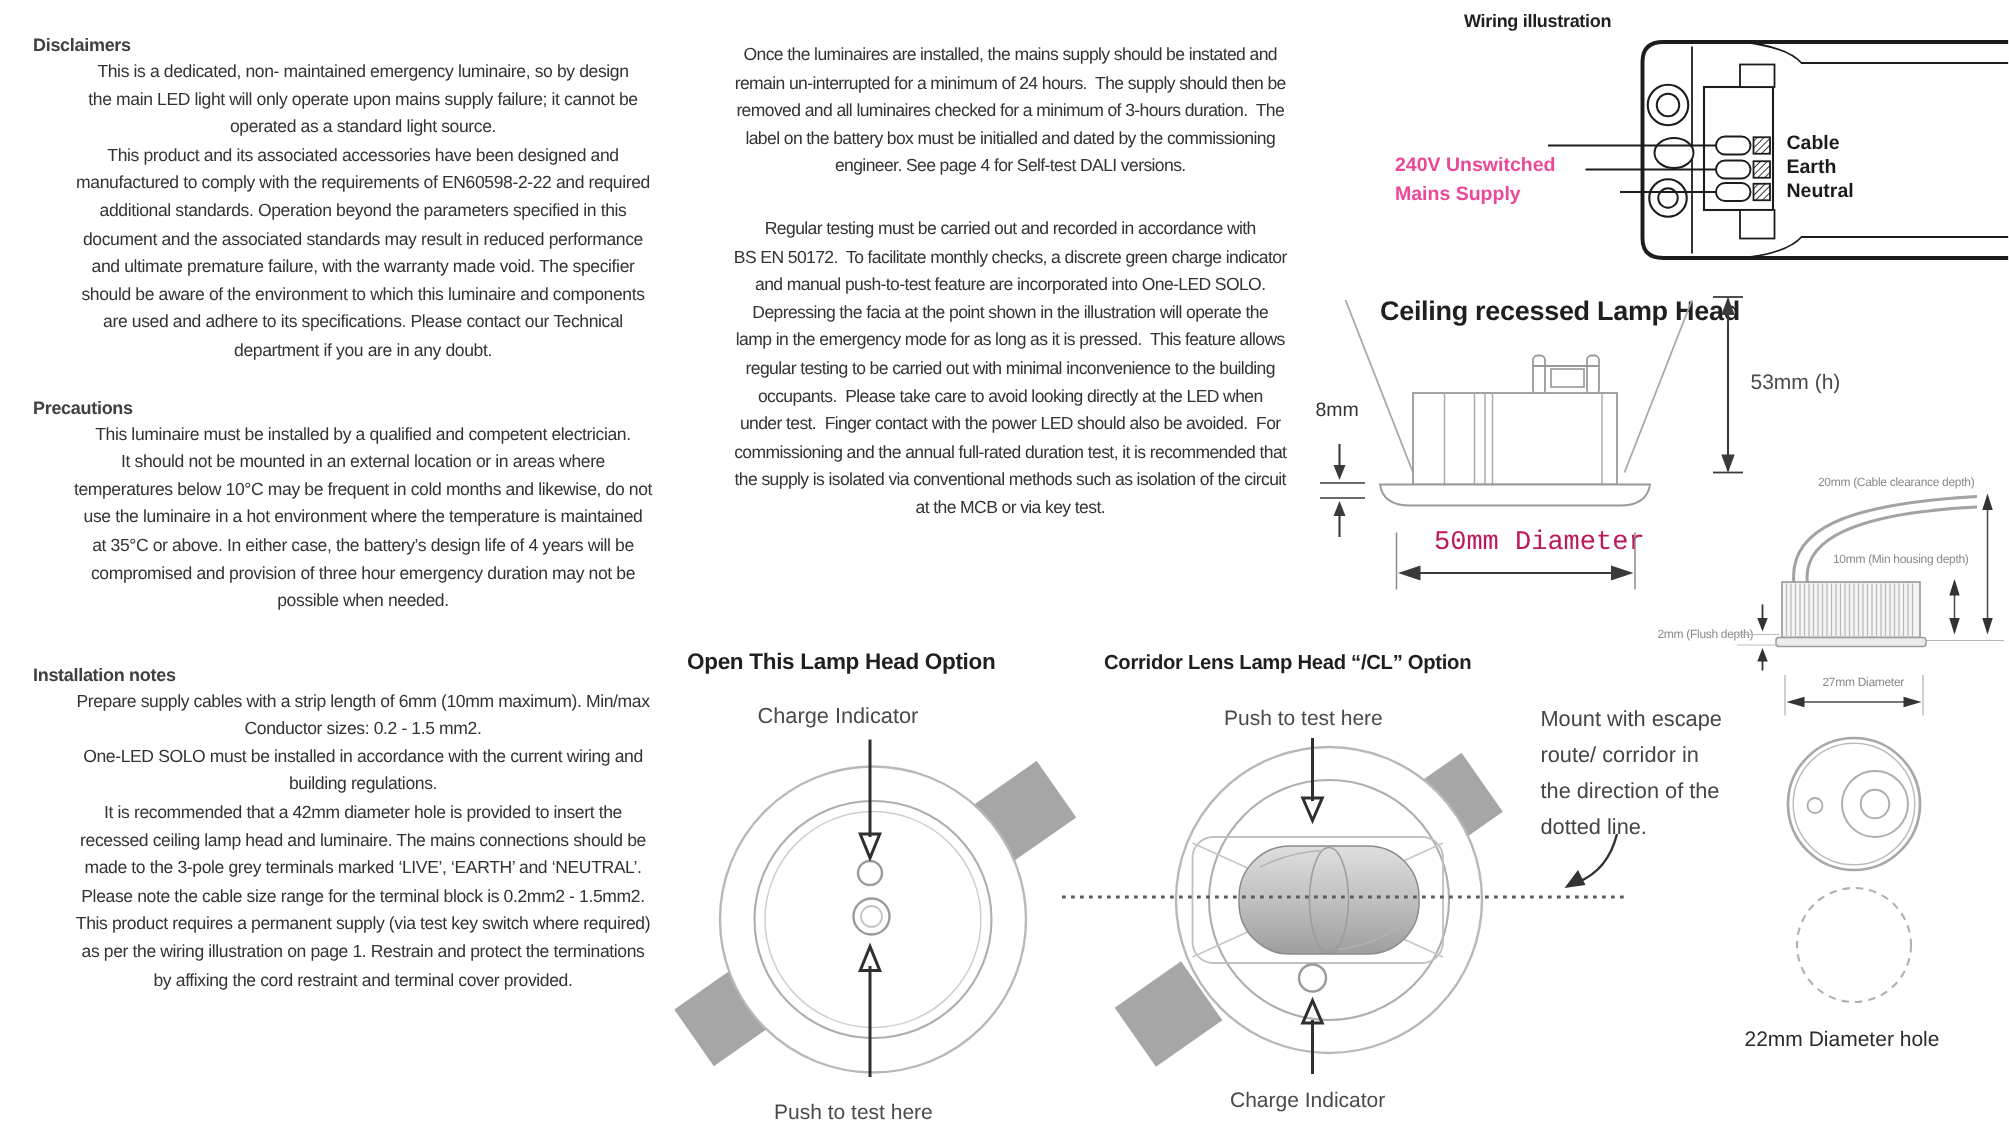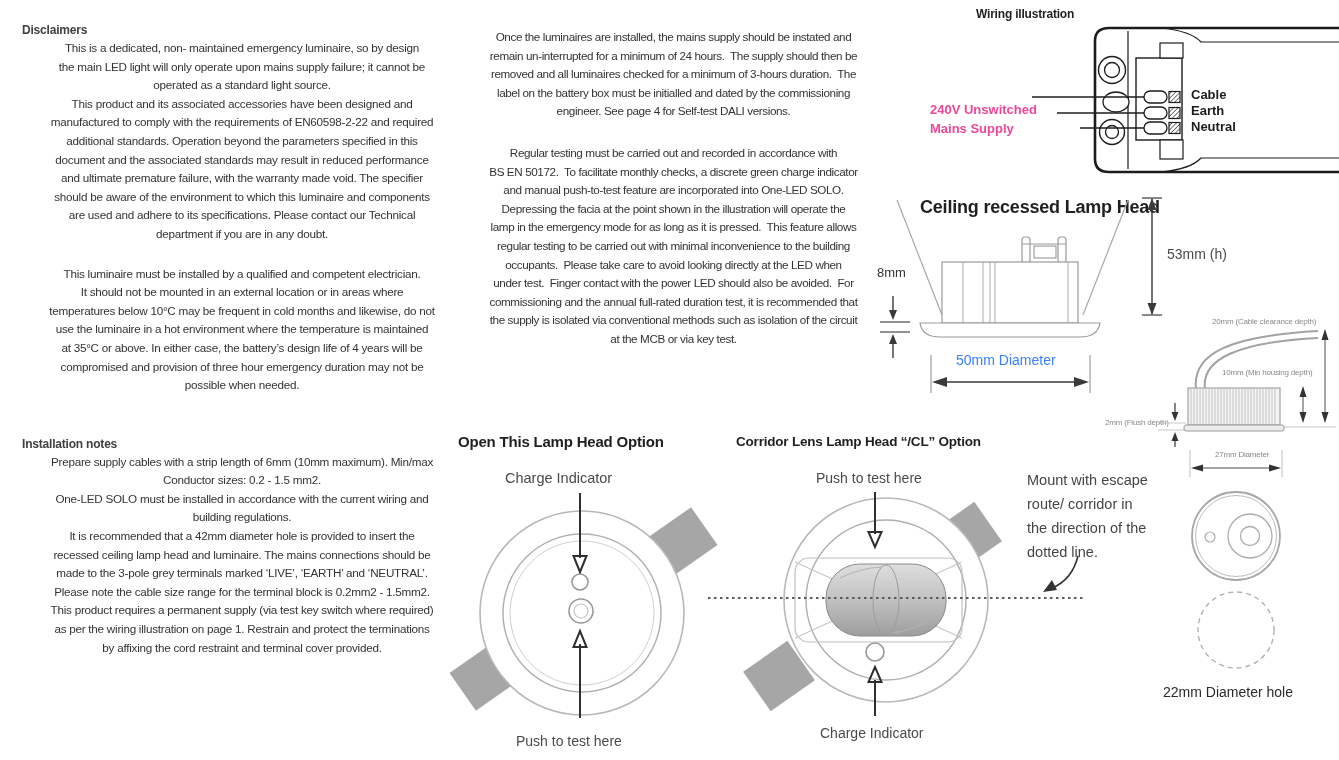--- a/index.html
+++ b/index.html
@@ -31,29 +31,30 @@
 This product and its associated accessories have been designed and
 manufactured to comply with the requirements of EN60598-2-22 and required
 additional standards. Operation beyond the parameters specified in this
 document and the associated standards may result in reduced performance
 and ultimate premature failure, with the warranty made void. The specifier
 should be aware of the environment to which this luminaire and components
 are used and adhere to its specifications. Please contact our Technical
 department if you are in any doubt.</div>
     </div>
     <div class="sec" style="margin-top:21px;">
+      <h3>Precautions</h3>
       <div class="para">This luminaire must be installed by a qualified and competent electrician.
 It should not be mounted in an external location or in areas where
 temperatures below 10°C may be frequent in cold months and likewise, do not
 use the luminaire in a hot environment where the temperature is maintained
 at 35°C or above. In either case, the battery’s design life of 4 years will be
 compromised and provision of three hour emergency duration may not be
 possible when needed.</div>
     </div>
-    <div class="sec" style="margin-top:42px;">
+    <div class="sec" style="margin-top:32px;">
       <h3>Installation notes</h3>
       <div class="para">Prepare supply cables with a strip length of 6mm (10mm maximum). Min/max
 Conductor sizes: 0.2 - 1.5 mm2.
 One-LED SOLO must be installed in accordance with the current wiring and
 building regulations.
 It is recommended that a 42mm diameter hole is provided to insert the
 recessed ceiling lamp head and luminaire. The mains connections should be
 made to the 3-pole grey terminals marked ‘LIVE’, ‘EARTH’ and ‘NEUTRAL’.
 Please note the cable size range for the terminal block is 0.2mm2 - 1.5mm2.
 This product requires a permanent supply (via test key switch where required)
@@ -127,21 +128,21 @@
     <rect x="119" y="82" width="23" height="12" rx="6" fill="#fff" stroke="#1c1c1c" stroke-width="1.3"></rect>
     <rect x="119" y="97" width="23" height="12" rx="6" fill="#fff" stroke="#1c1c1c" stroke-width="1.3"></rect>
     <rect x="144" y="66.5" width="11" height="11" fill="url(#hatchP)" stroke="#1c1c1c" stroke-width="1.2"></rect>
     <rect x="144" y="82.5" width="11" height="11" fill="url(#hatchP)" stroke="#1c1c1c" stroke-width="1.2"></rect>
     <rect x="144" y="97.5" width="11" height="11" fill="url(#hatchP)" stroke="#1c1c1c" stroke-width="1.2"></rect>
   </svg>
 
   <div class="abs dg-title" style="left:920px;top:197px;font-size:18px;">Ceiling recessed Lamp Head</div>
   <div class="abs lbl" style="left:877px;top:265px;font-size:13px;color:#333;">8mm</div>
   <div class="abs lbl" style="left:1167px;top:246px;font-size:14px;">53mm (h)</div>
-  <div class="abs lbl" style="left:956px;top:352px;font-size:14px;color:#3b82f6;">50mm Diameter</div>
+  <div class="abs lbl" style="left:956px;top:352px;font-size:18px;color:#be185d;font-family:Liberation Mono, monospace;">50mm Diameter</div>
 
   <svg style="left:878px;top:195px;" width="290" height="205" viewBox="0 0 290 205">
 
     <line x1="19" y1="5" x2="64" y2="120" stroke="#a8a8a8" stroke-width="1.2"></line>
     <line x1="250" y1="5" x2="205" y2="120" stroke="#a8a8a8" stroke-width="1.2"></line>
 
     <rect x="144" y="42" width="8" height="26" rx="3" fill="#fff" stroke="#9a9a9a" stroke-width="1.2"></rect>
     <rect x="180" y="42" width="8" height="26" rx="3" fill="#fff" stroke="#9a9a9a" stroke-width="1.2"></rect>
     <line x1="144" y1="49" x2="188" y2="49" stroke="#9a9a9a" stroke-width="1.2"></line>
     <rect x="156" y="51" width="22" height="12" fill="#fff" stroke="#9a9a9a" stroke-width="1.1"></rect>

